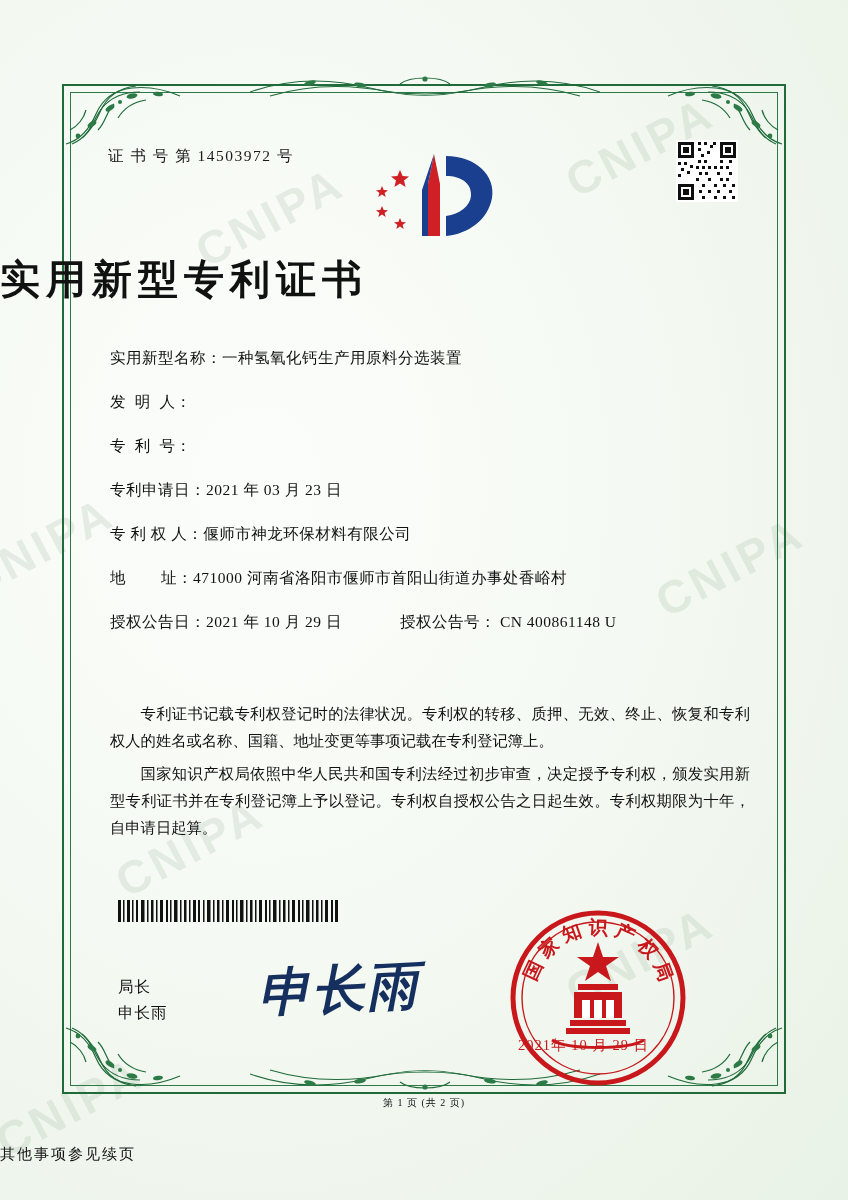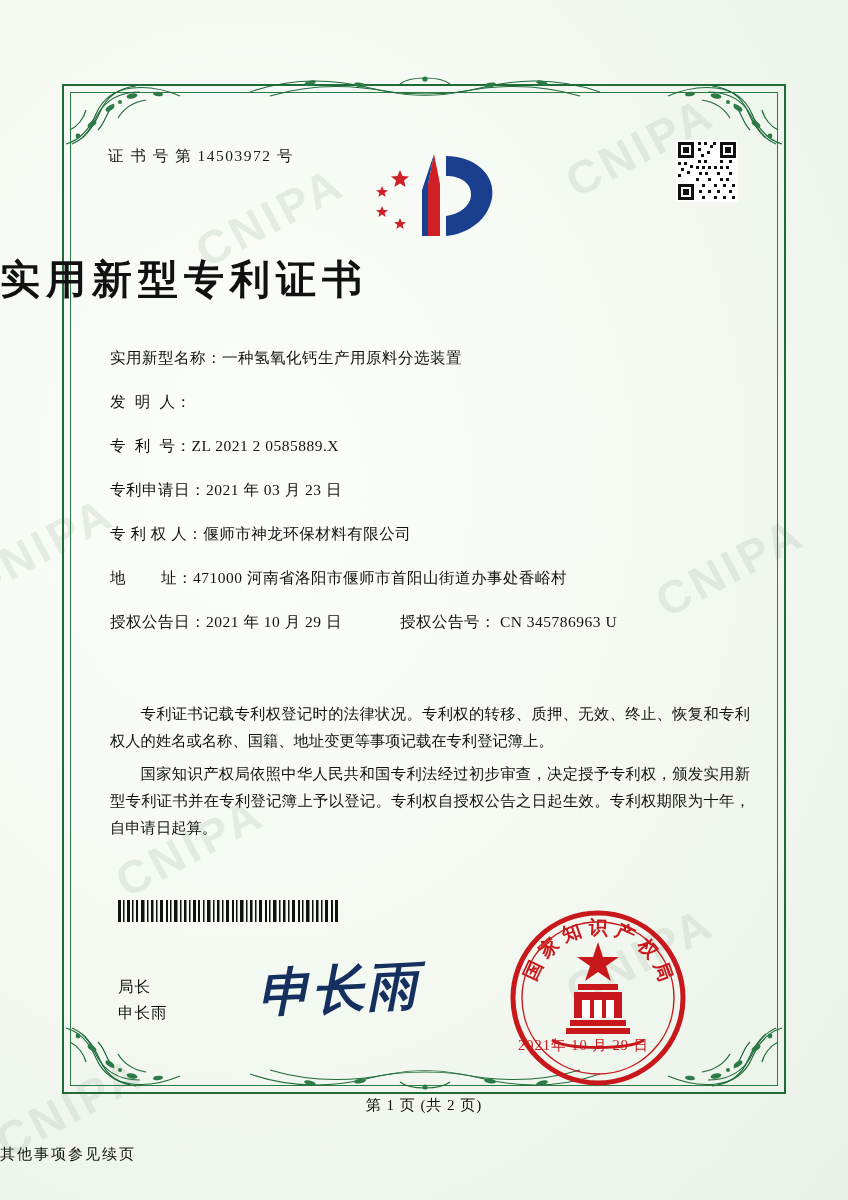--- a/index.html
+++ b/index.html
@@ -202,21 +202,21 @@
     color: #c8181c;
     letter-spacing: 1px;
     font-family: "Liberation Serif", serif;
   }
 
   
   .pagenum {
     position: absolute;
     left: 0; right: 0; top: 1096px;
     text-align: center;
-    font-size: 15px;
+    font-size: 10px;
     color: #111;
     letter-spacing: 1px;
   }
   .footnote {
     position: absolute;
     left: 0; right: 0; top: 1145px;
     text-align: left;
     font-size: 15px;
     color: #111;
     letter-spacing: 2px;
@@ -436,39 +436,38 @@
   <div class="fields">
     <div class="frow">
       <span class="flabel">实用新型名称：</span>
       <span class="fvalue">一种氢氧化钙生产用原料分选装置</span>
     </div>
     <div class="frow">
       <span class="flabel">发  明  人：</span>
     </div>
     <div class="frow">
       <span class="flabel">专  利  号：</span>
-      <span class="fvalue">ZL 2021 2 0585889.X</span>
     </div>
     <div class="frow">
       <span class="flabel">专利申请日：</span>
       <span class="fvalue">2021 年 03 月 23 日</span>
     </div>
     <div class="frow">
       <span class="flabel">专 利 权 人：</span>
       <span class="fvalue">偃师市神龙环保材料有限公司</span>
     </div>
     <div class="frow">
       <span class="flabel">地        址：</span>
       <span class="fvalue">471000 河南省洛阳市偃师市首阳山街道办事处香峪村</span>
     </div>
     <div class="frow dual">
       <span class="flabel">授权公告日：</span>
       <span class="fvalue">2021 年 10 月 29 日</span>
       <span class="flabel2">授权公告号：</span>
-      <span class="fvalue2">CN 345786963 U</span>
+      <span class="fvalue2">CN 400861148 U</span>
     </div>
   </div>
 
   <div class="paras">
     <p>专利证书记载专利权登记时的法律状况。专利权的转移、质押、无效、终止、恢复和专利权人的姓名或名称、国籍、地址变更等事项记载在专利登记簿上。</p>
     <p>国家知识产权局依照中华人民共和国专利法经过初步审查，决定授予专利权，颁发实用新型专利证书并在专利登记簿上予以登记。专利权自授权公告之日起生效。专利权期限为十年，自申请日起算。</p>
   </div>
 
   <div class="barcode">
     <svg width="222" height="22" viewBox="0 0 222 22">

